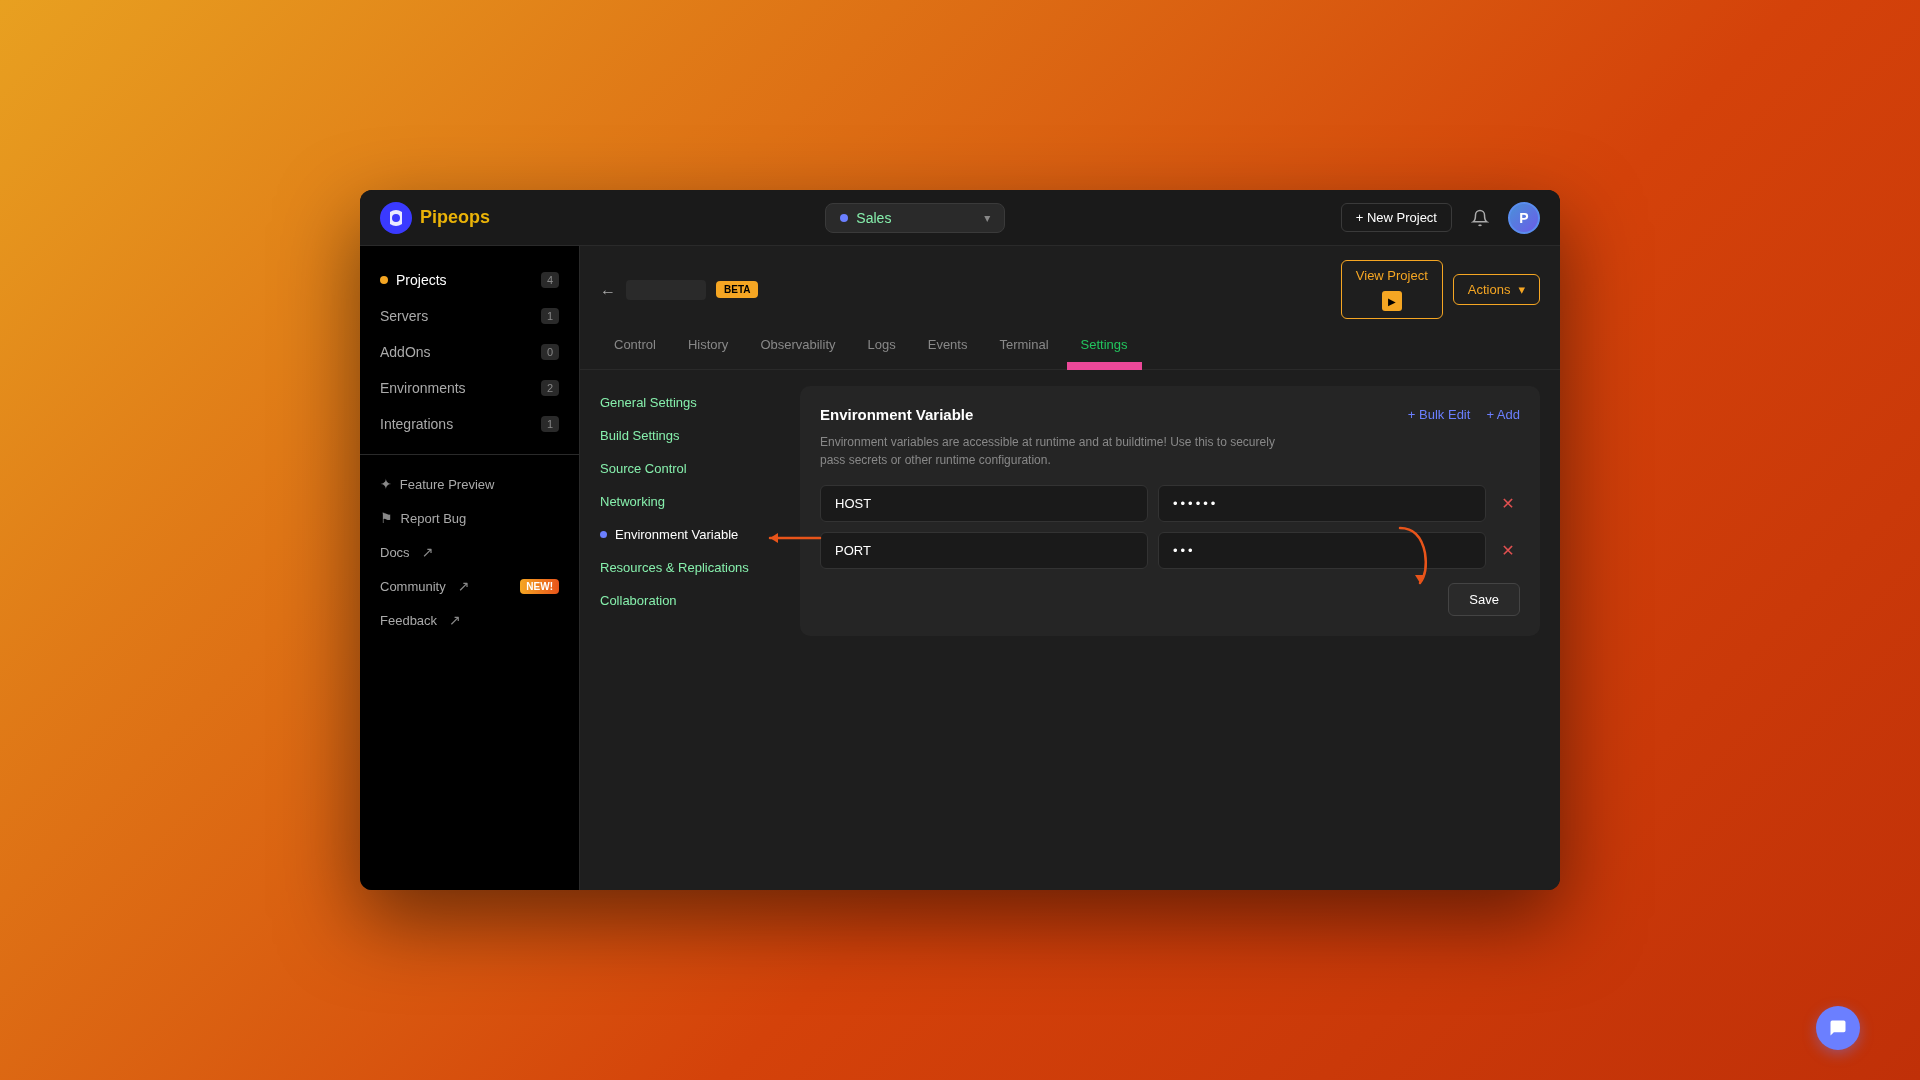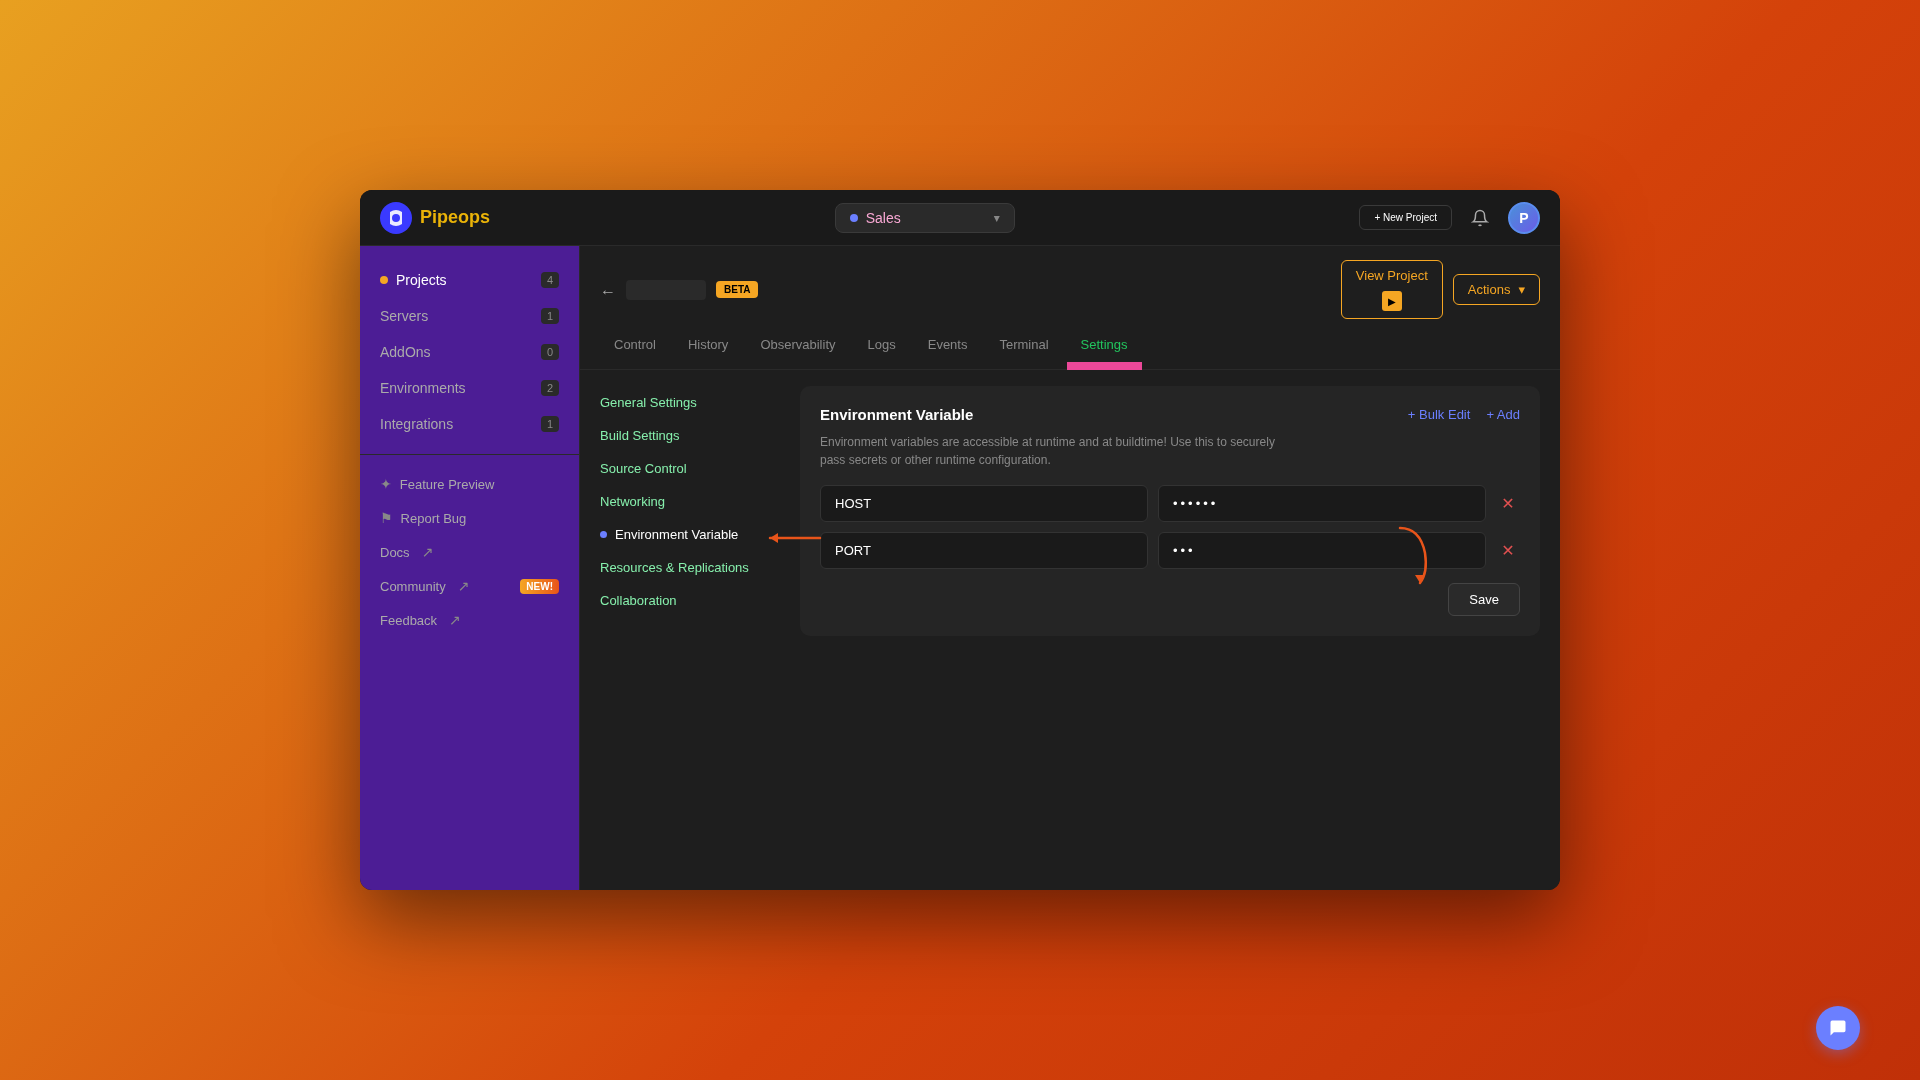--- a/index.html
+++ b/index.html
@@ -65,40 +65,40 @@
       min-width: 180px;
     }
     .project-dot {
       width: 8px;
       height: 8px;
       border-radius: 50%;
       background: #6b7fff;
       flex-shrink: 0;
     }
     .project-name {
-      color: #f9a8d4;
+      color: #86efac;
       font-size: 14px;
       flex: 1;
     }
     .chevron-down {
       color: #888;
       font-size: 12px;
     }
     .header-actions {
       display: flex;
       align-items: center;
       gap: 12px;
     }
     .new-project-btn {
       background: transparent;
       border: 1px solid #3a3a3a;
       border-radius: 6px;
       color: #ffffff;
       padding: 6px 14px;
-      font-size: 10px;
+      font-size: 13px;
       cursor: pointer;
       display: flex;
       align-items: center;
       gap: 6px;
     }
     .bell-icon-wrap {
       width: 32px;
       height: 32px;
       display: flex;
       align-items: center;
@@ -121,21 +121,21 @@
     }
     
     .main {
       display: flex;
       flex: 1;
       overflow: hidden;
     }
     
     .sidebar {
       width: 220px;
-      background: #4c1d95;
+      background: #000000;
       border-right: 1px solid #2a2a2a;
       display: flex;
       flex-direction: column;
       padding: 16px 0;
       flex-shrink: 0;
     }
     .nav-item {
       display: flex;
       align-items: center;
       justify-content: space-between;

